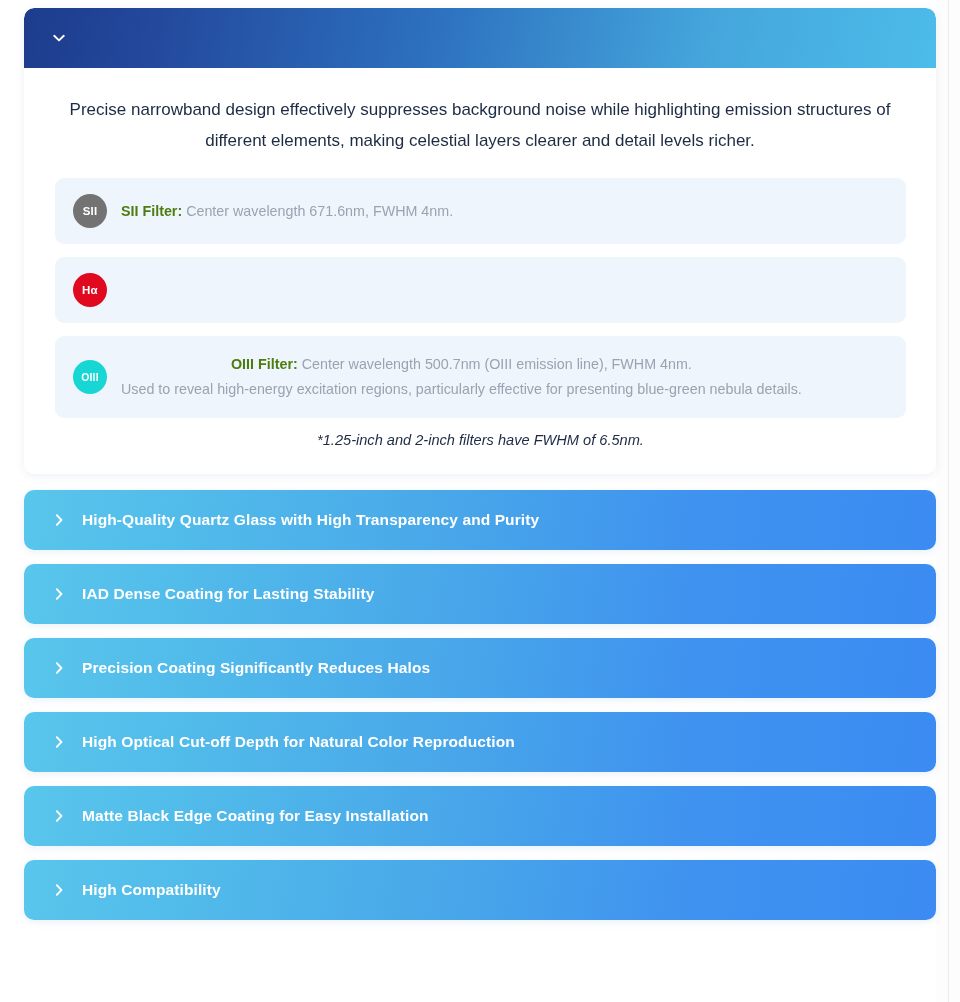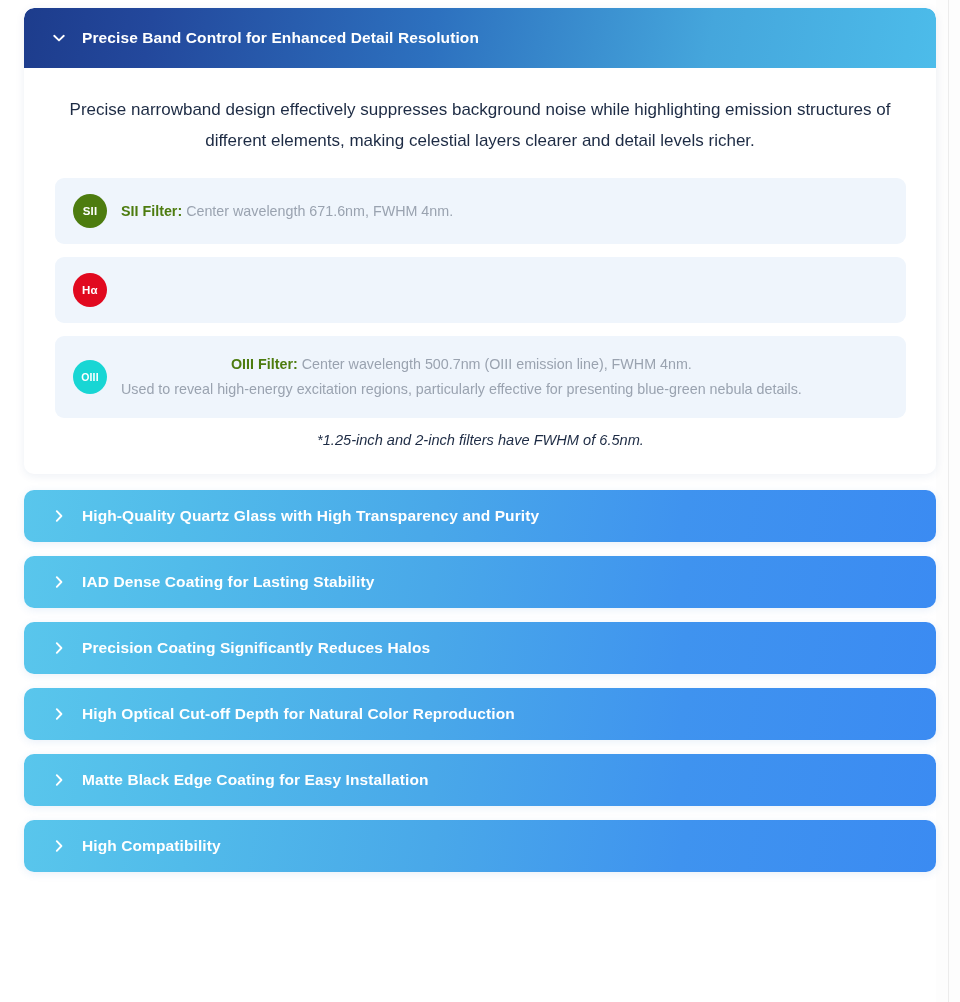--- a/index.html
+++ b/index.html
@@ -52,21 +52,21 @@
     height: 60px;
     display: flex;
     align-items: center;
     background: linear-gradient(100deg, #1d3c8c 0%, #23489c 14%, #2d71bf 45%, #45a6dc 75%, #4cbcea 100%);
     border-radius: 10px 10px 0 0;
     padding: 0 0 0 26px;
     box-sizing: border-box;
     cursor: pointer;
   }
   .panel-closed {
-    height: 52px;
+    height: 60px;
     display: flex;
     align-items: center;
     background: linear-gradient(100deg, #59c6ec 0%, #51bbea 18%, #49a8e9 45%, #3f93ef 72%, #3b8bf2 100%);
     border-radius: 10px;
     padding: 0 0 0 26px;
     box-sizing: border-box;
     margin-bottom: 14px;
     box-shadow: 0 2px 8px rgba(40, 110, 200, 0.10);
     cursor: pointer;
   }
@@ -156,30 +156,29 @@
 
 <div class="accordion">
 
   <section class="panel-open">
     <div class="panel-header">
       <span class="chev">
         <svg width="16" height="16" viewBox="0 0 16 16">
           <path d="M3.2 5.8 L8 10.4 L12.8 5.8" fill="none" stroke="#ffffff" stroke-width="1.9" stroke-linecap="round" stroke-linejoin="round"></path>
         </svg>
       </span>
-      <span class="panel-title">Precise Band Control for Enhanced Detail Resolution</span>
     </div>
 
     <div class="panel-body">
       <p class="intro">Precise narrowband design effectively suppresses background noise while highlighting emission structures of different elements, making celestial layers clearer and detail levels richer.</p>
 
       <div class="filter-list">
 
         <div class="filter-item">
-          <span class="badge" style="background:#4d7c0f;">SII</span>
+          <span class="badge" style="background:#737373;">SII</span>
           <div class="filter-text">
             <b>SII Filter:</b><span> Center wavelength 671.6nm, FWHM 4nm.</span><br>
           </div>
         </div>
 
         <div class="filter-item">
           <span class="badge" style="background:#e1091f;">Hα</span>
         </div>
 
         <div class="filter-item">

